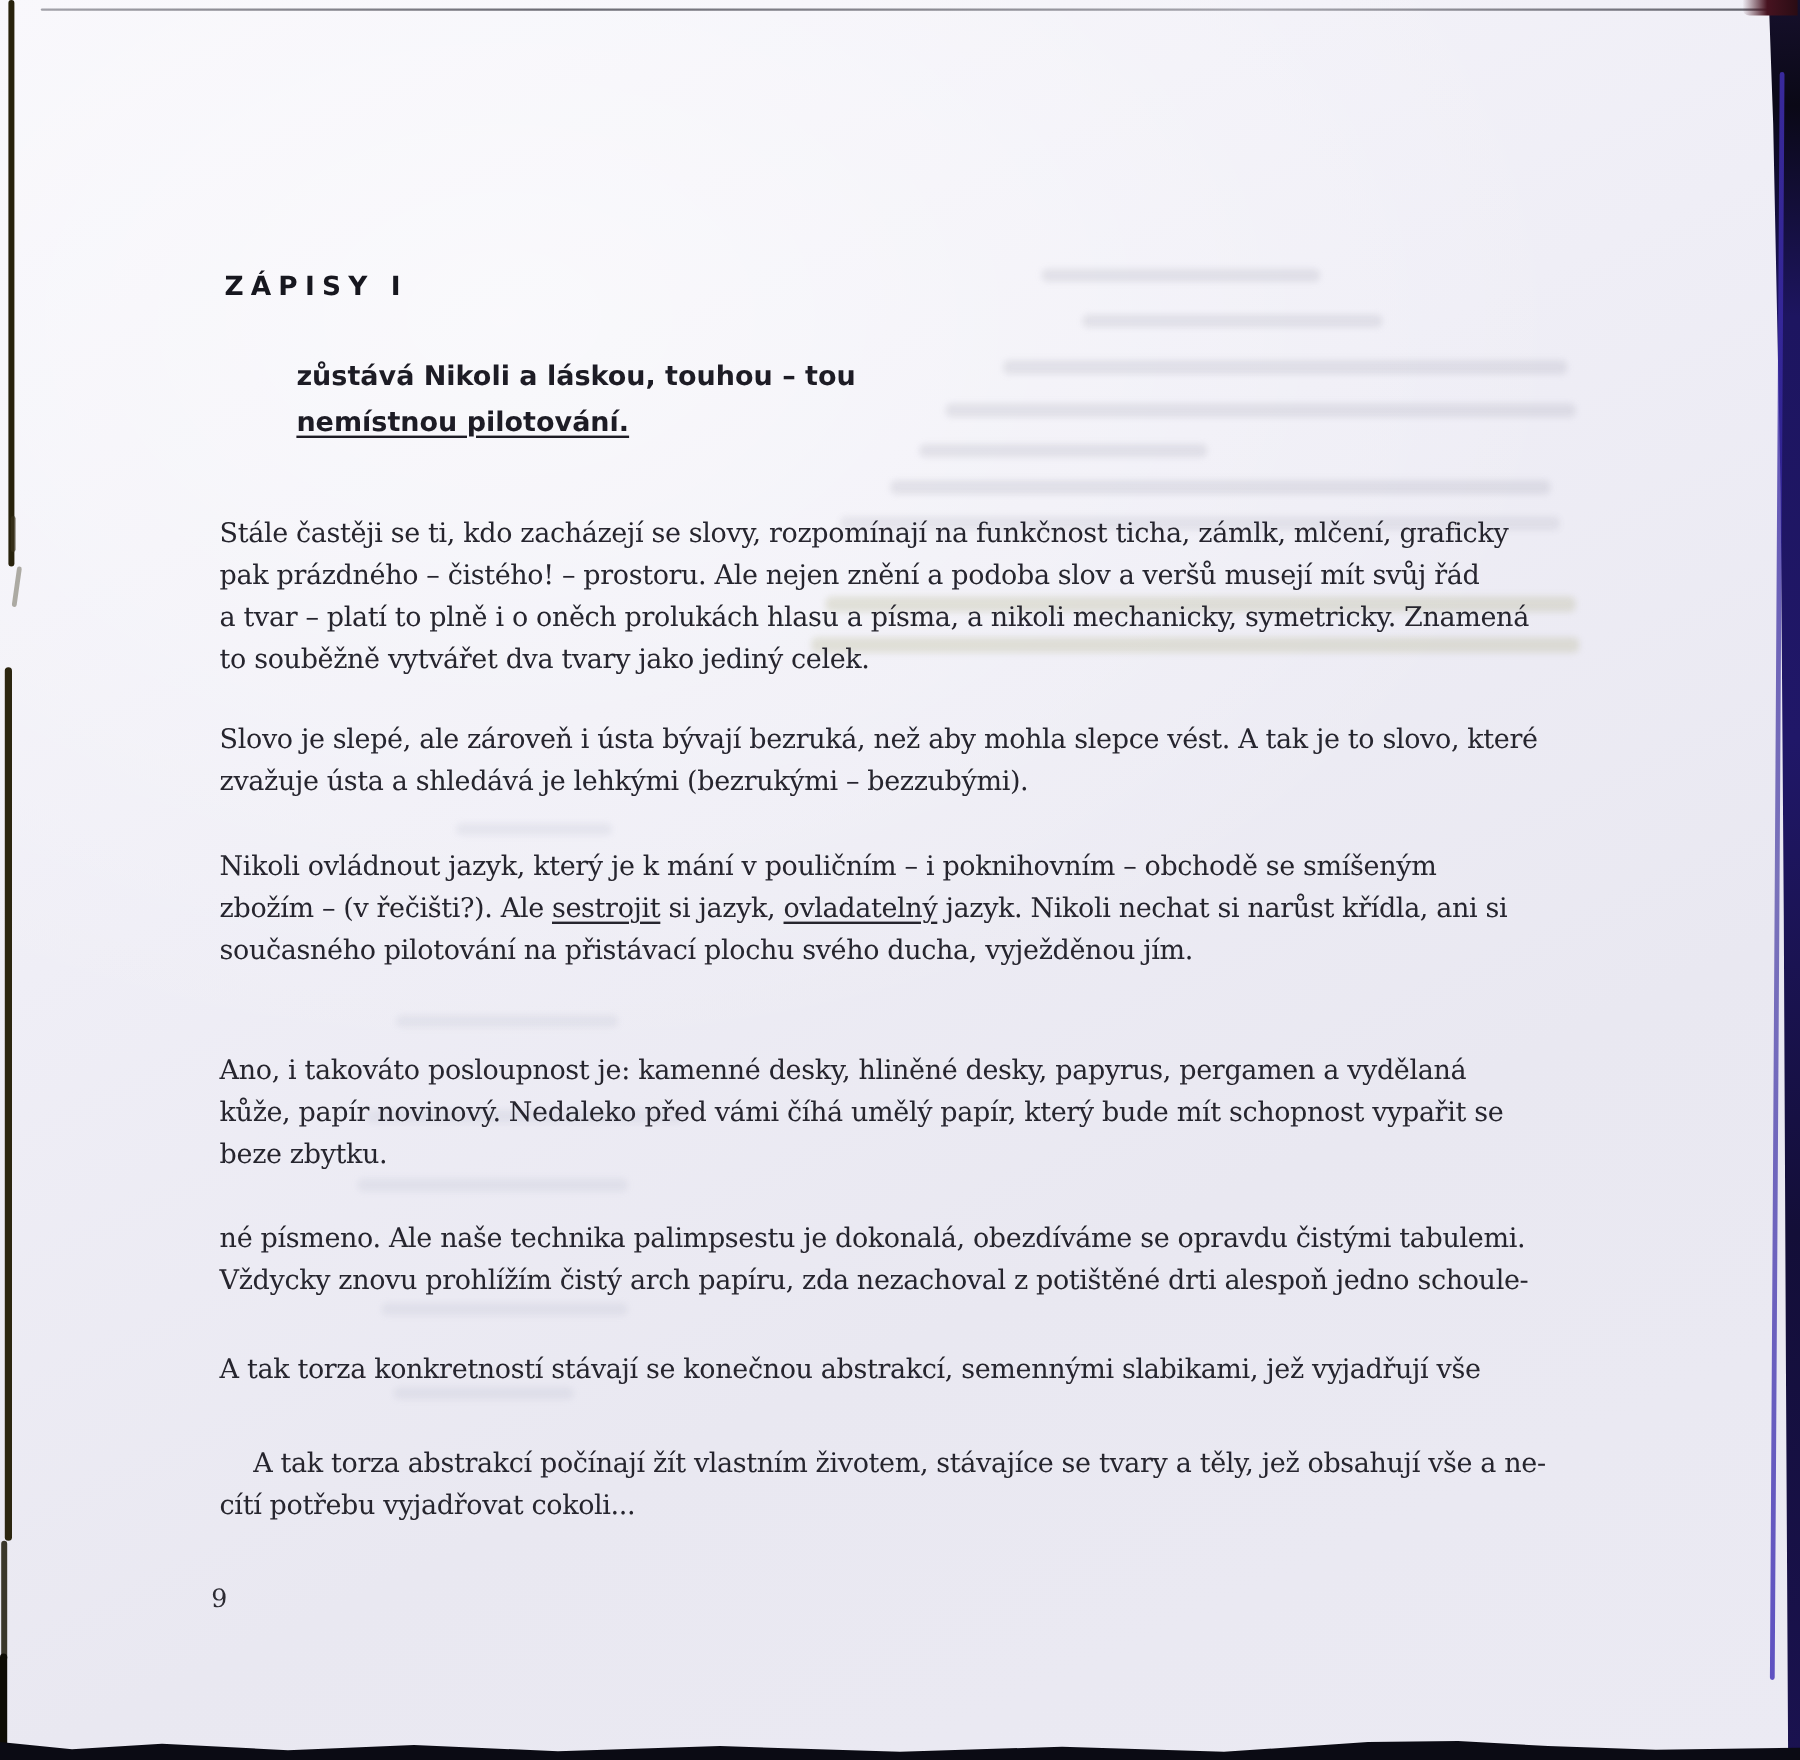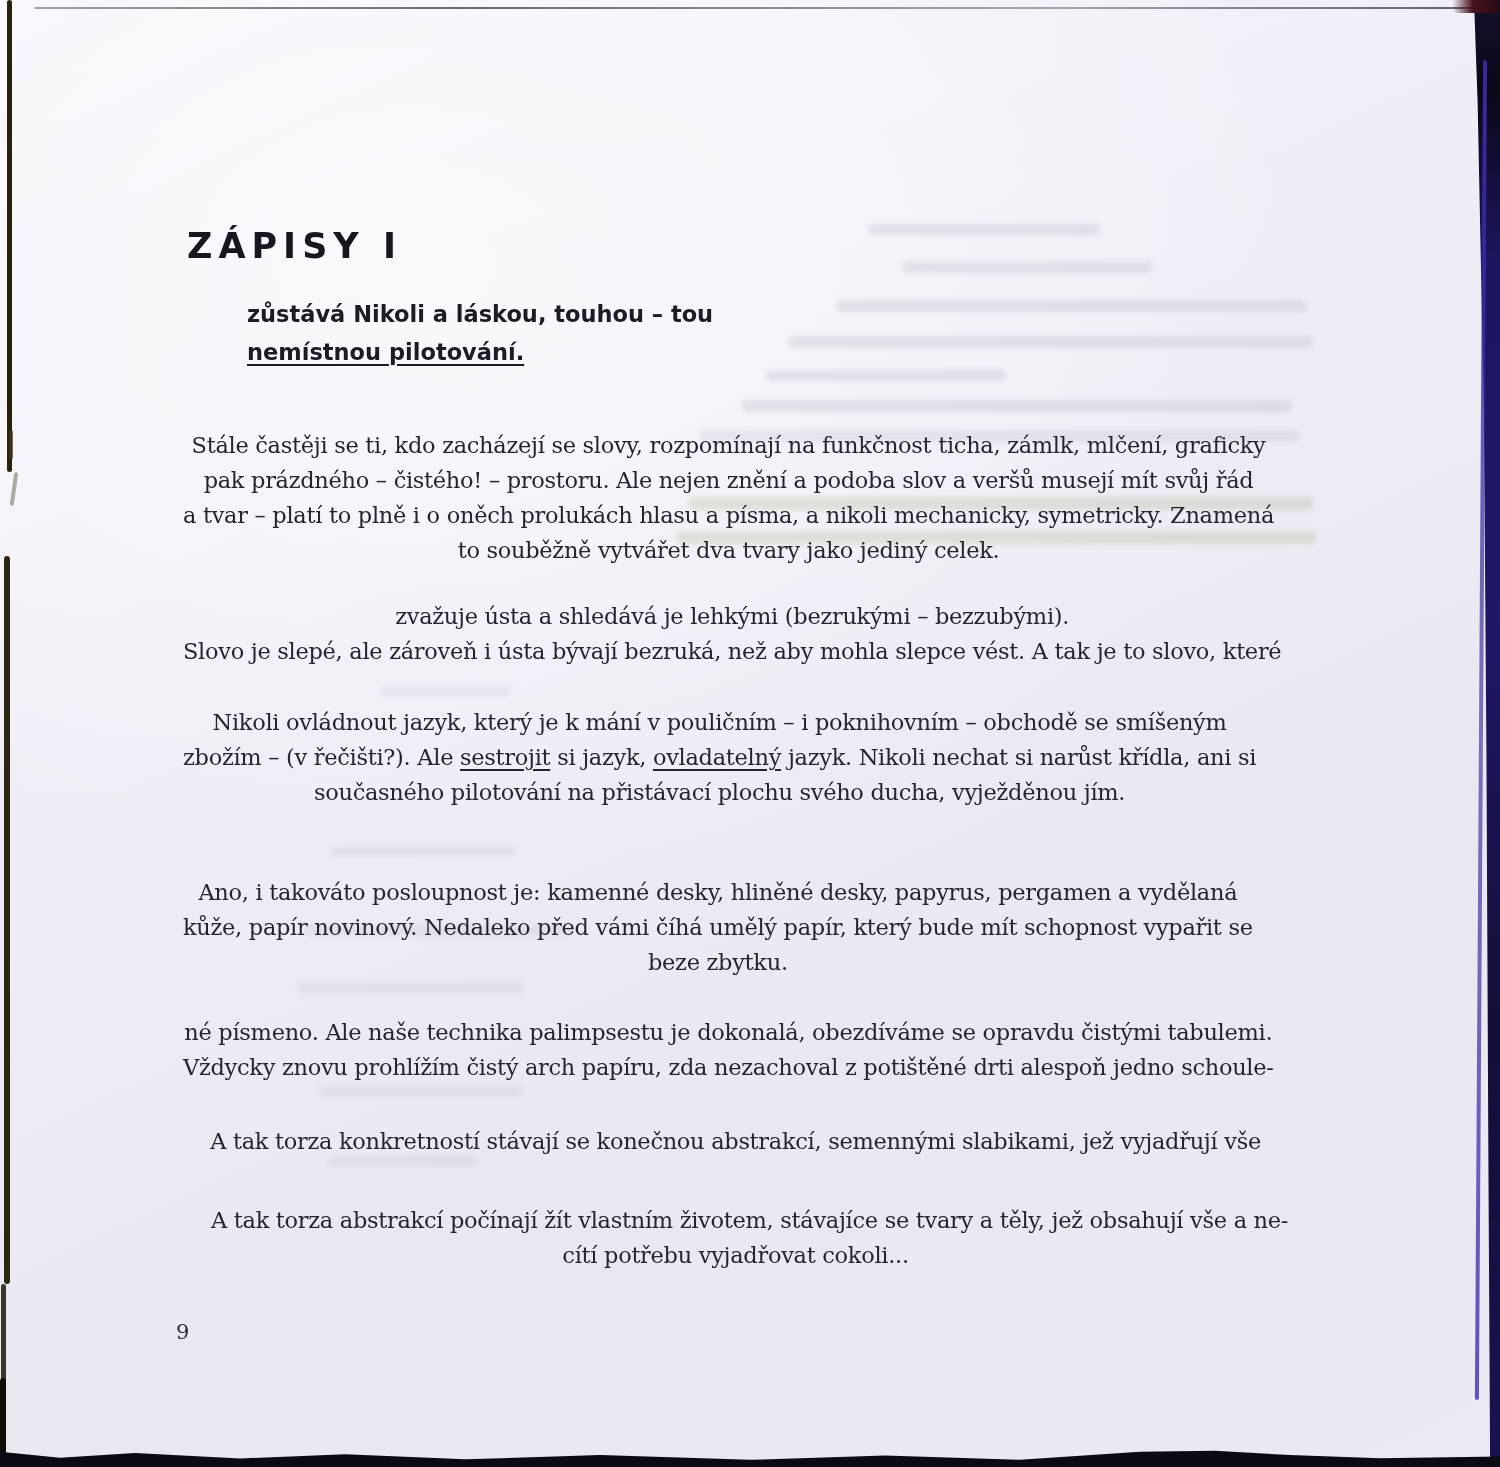--- a/index.html
+++ b/index.html
@@ -45,34 +45,34 @@
     border-radius:0 0 0 6px;
   }
   #cover-bottom{
     position:absolute;left:0;right:0;bottom:0;height:17px;background:#0b0b14;
     clip-path:polygon(0 10%, 4% 45%, 9% 18%, 16% 50%, 23% 25%, 31% 55%, 40% 30%, 50% 58%, 59% 33%, 68% 58%, 76% 10%, 81% 5%, 86% 30%, 92% 48%, 100% 38%, 100% 100%, 0 100%);
   }
   
   #page-title{
     position:absolute;left:187px;top:229px;
     font-family:"DejaVu Sans", "Liberation Sans", sans-serif;
-    font-weight:bold;font-size:35px;line-height:1;
+    font-weight:bold;font-size:22px;line-height:1;
     letter-spacing:6px;color:#17171f;white-space:nowrap;
   }
   #epigraph{
     position:absolute;left:247px;top:295px;
     font-family:"DejaVu Sans", "Liberation Sans", sans-serif;
     font-weight:bold;font-size:22.5px;line-height:38px;
     color:#1d1c25;white-space:nowrap;
   }
   .para{
     position:absolute;left:183px;
     font-family:"DejaVu Serif", serif;
     font-size:22.5px;line-height:35px;letter-spacing:-0.3px;
-    color:#26252e;white-space:nowrap;text-align:center;
+    color:#26252e;white-space:nowrap;
   }
   .p0{top:428px}.p1{top:599px}.p2{top:705px}.p3{top:875px}.p4{top:1015px}.p5{top:1124px}
   .line{white-space:nowrap;}
   .line.indent{padding-left:28px;margin-top:44px;}
   .u{text-decoration:underline;text-decoration-thickness:2px;text-underline-offset:4px;}
   #page-number{
     position:absolute;left:176px;top:1320px;
     font-family:"DejaVu Serif", serif;font-size:21px;color:#2c2b33;
   }
   
@@ -113,22 +113,22 @@
       <div class="line"><span class="u">nemístnou pilotování.</span></div>
     </div>
 
   <div class="para p0">
       <div class="line"><span>Stále častěji se ti, kdo zacházejí se slovy, rozpomínají na funkčnost ticha, zámlk, mlčení, graficky</span></div>
       <div class="line"><span>pak prázdného – čistého! – prostoru. Ale nejen znění a podoba slov a veršů musejí mít svůj řád</span></div>
       <div class="line"><span>a tvar – platí to plně i o oněch prolukách hlasu a písma, a nikoli mechanicky, symetricky. Znamená</span></div>
       <div class="line"><span>to souběžně vytvářet dva tvary jako jediný celek.</span></div>
     </div>
   <div class="para p1">
+      <div class="line"><span>Slovo je slepé, ale zároveň i ústa bývají bezruká, než aby mohla slepce vést. A tak je to slovo, které</span></div>
       <div class="line"><span>zvažuje ústa a shledává je lehkými (bezrukými – bezzubými).</span></div>
-      <div class="line"><span>Slovo je slepé, ale zároveň i ústa bývají bezruká, než aby mohla slepce vést. A tak je to slovo, které</span></div>
     </div>
   <div class="para p2">
       <div class="line"><span>Nikoli ovládnout jazyk, který je k mání v pouličním – i poknihovním – obchodě se smíšeným</span></div>
       <div class="line"><span>zbožím – (v řečišti?). Ale </span><span class="u">sestrojit</span><span> si jazyk, </span><span class="u">ovladatelný</span><span> jazyk. Nikoli nechat si narůst křídla, ani si</span></div>
       <div class="line"><span>současného pilotování na přistávací plochu svého ducha, vyježděnou jím.</span></div>
     </div>
   <div class="para p3">
       <div class="line"><span>Ano, i takováto posloupnost je: kamenné desky, hliněné desky, papyrus, pergamen a vydělaná</span></div>
       <div class="line"><span>kůže, papír novinový. Nedaleko před vámi číhá umělý papír, který bude mít schopnost vypařit se</span></div>
       <div class="line"><span>beze zbytku.</span></div>

